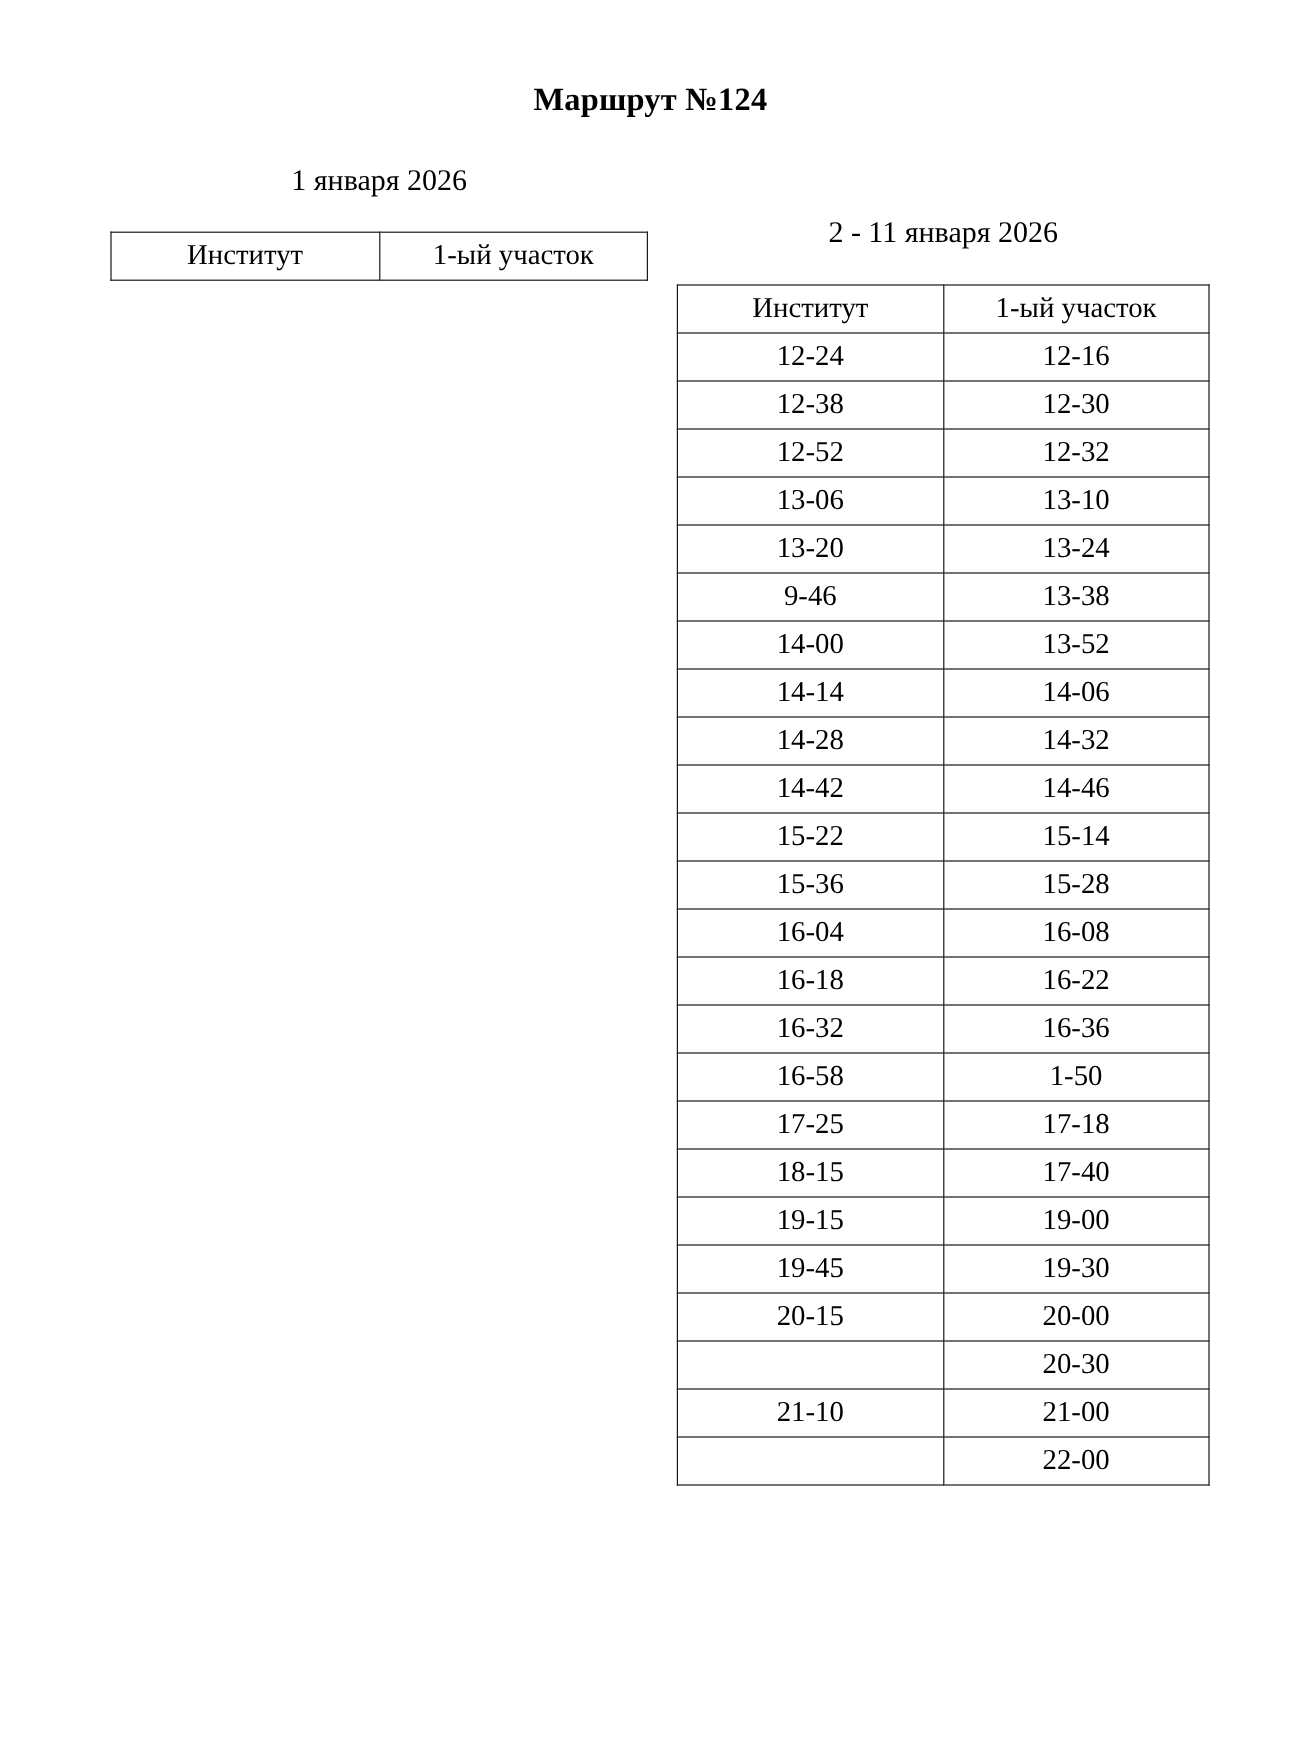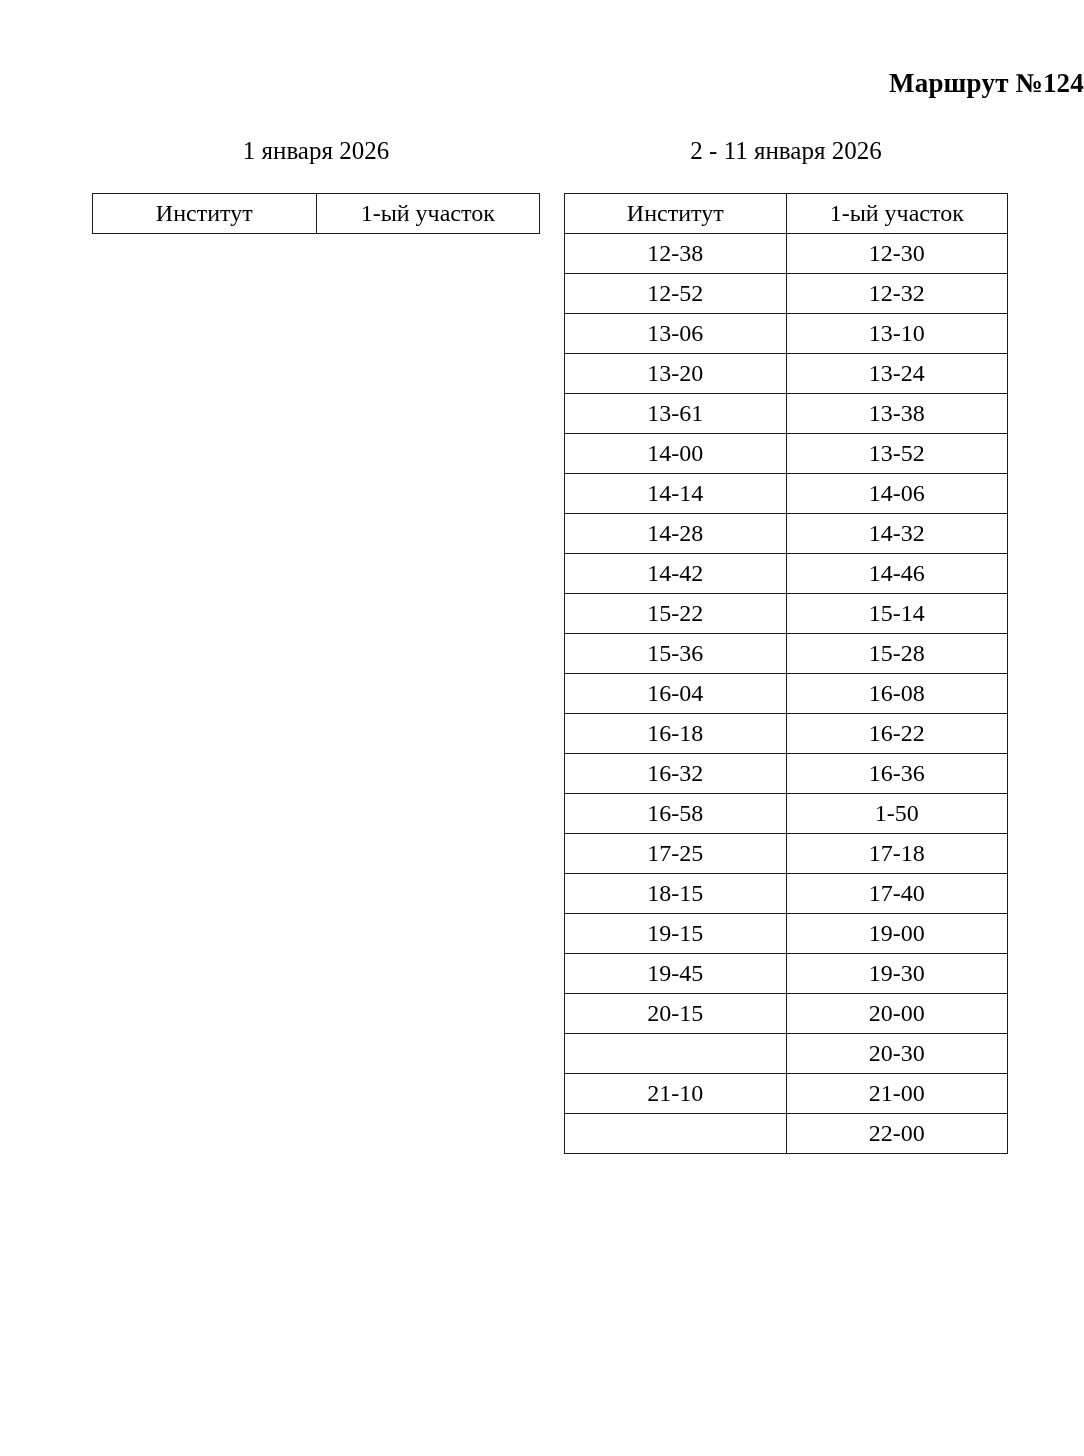--- a/index.html
+++ b/index.html
@@ -9,21 +9,21 @@
   }
   body {
     width: 1084px;
     height: 1456px;
     font-family: "Liberation Serif", "DejaVu Serif", serif;
     color: #000000;
     position: relative;
     overflow: hidden;
   }
   .page-title {
-    text-align: right;
+    text-align: center;
     font-size: 27px;
     font-weight: bold;
     margin: 0;
     padding-top: 68px;
     letter-spacing: 0.2px;
   }
   .columns {
     display: flex;
     align-items: flex-start;
     padding-left: 92px;
@@ -36,20 +36,21 @@
   .col-left {
     width: 448px;
     flex: 0 0 448px;
   }
   .col-spacer {
     flex: 0 0 24px;
   }
   .col-right {
     width: 444px;
     flex: 0 0 444px;
+    margin-top: 44px;
   }
   .col-caption {
     text-align: center;
     font-size: 25px;
     margin-bottom: 28px;
     white-space: nowrap;
   }
   table.schedule {
     border-collapse: collapse;
     width: 100%;
@@ -99,37 +100,41 @@
     <div class="col-caption">2 - 11 января 2026</div>
     <table class="schedule">
       <thead>
         <tr>
           <th>Институт</th>
           <th>1-ый участок</th>
         </tr>
       </thead>
       <tbody>
           <tr>
+            <td>12-24</td>
+            <td>12-16</td>
+          </tr>
+          <tr>
             <td>12-38</td>
             <td>12-30</td>
           </tr>
           <tr>
             <td>12-52</td>
             <td>12-32</td>
           </tr>
           <tr>
             <td>13-06</td>
             <td>13-10</td>
           </tr>
           <tr>
             <td>13-20</td>
             <td>13-24</td>
           </tr>
           <tr>
-            <td>13-61</td>
+            <td>9-46</td>
             <td>13-38</td>
           </tr>
           <tr>
             <td>14-00</td>
             <td>13-52</td>
           </tr>
           <tr>
             <td>14-14</td>
             <td>14-06</td>
           </tr>

